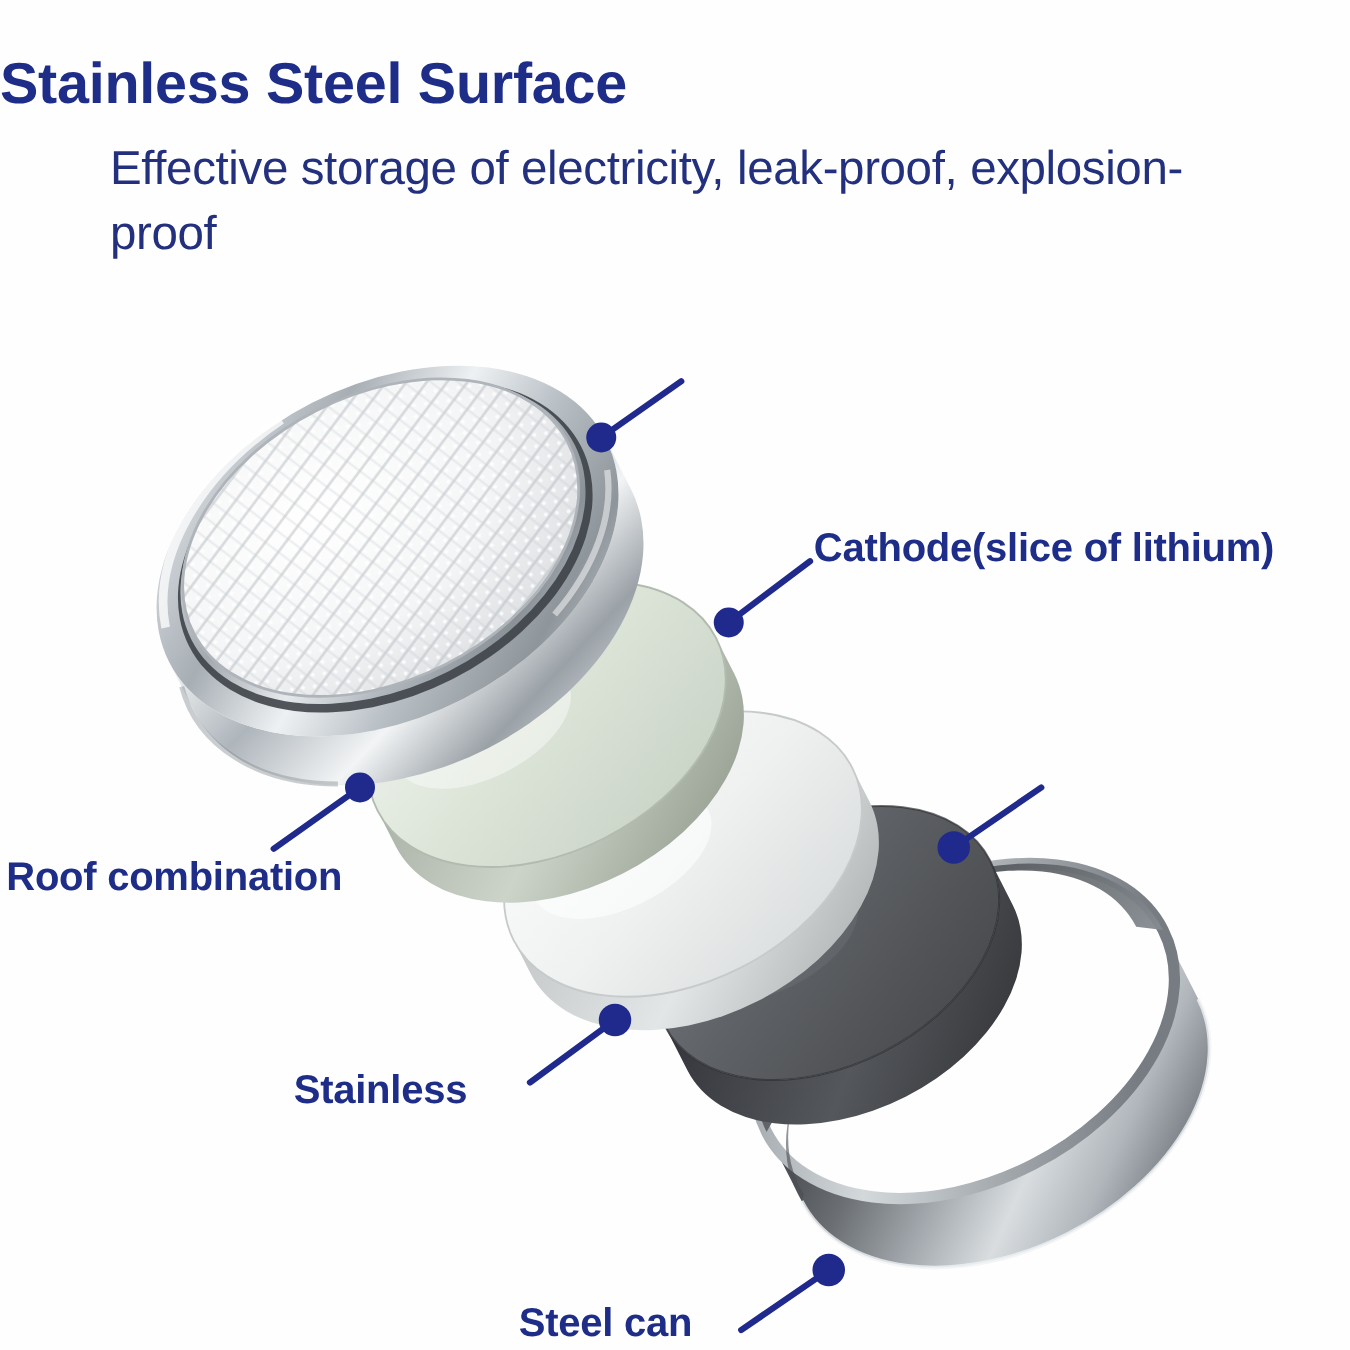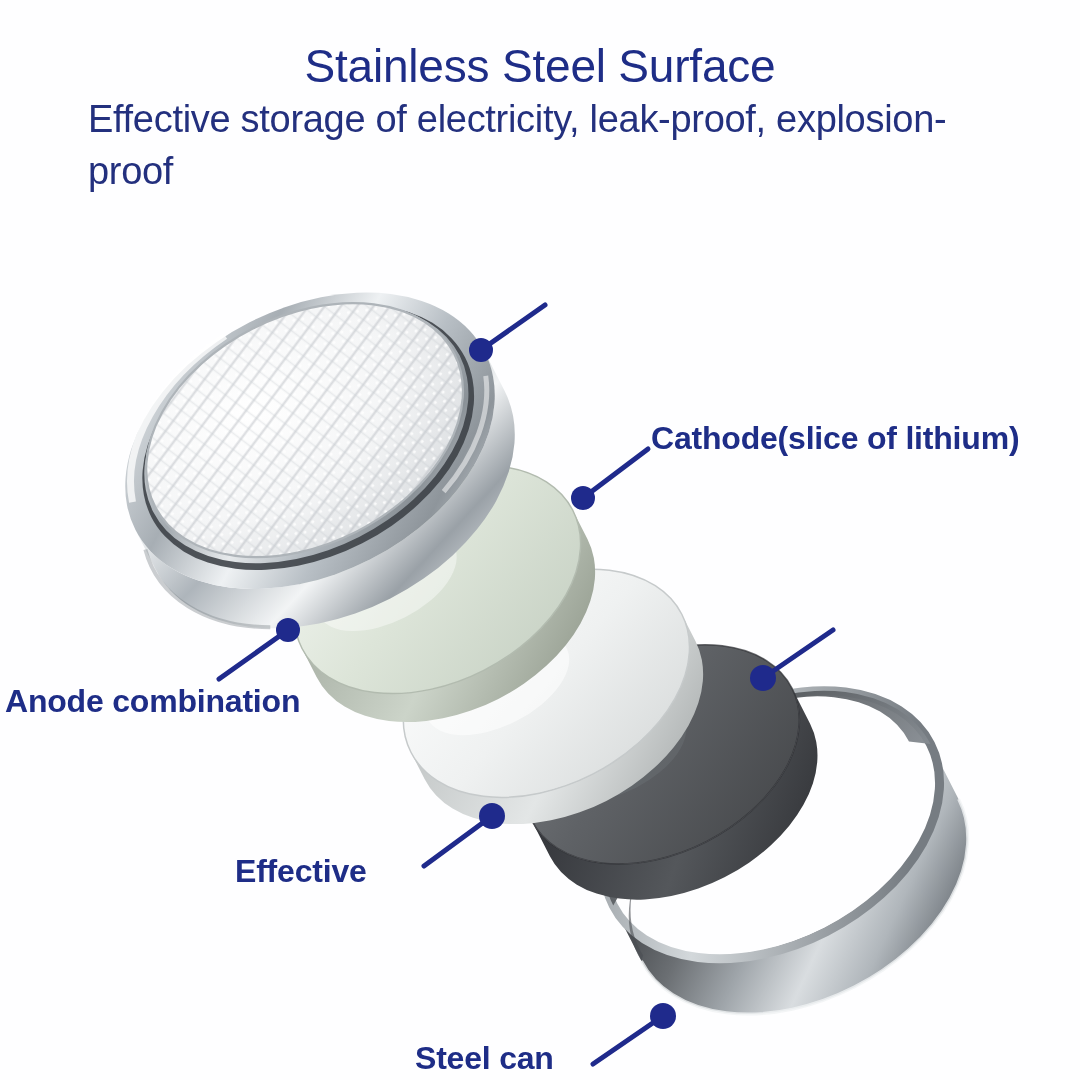--- a/index.html
+++ b/index.html
@@ -21,31 +21,30 @@
     overflow: hidden;
   }
 
   
   #header {
     position: absolute;
     left: 0; top: 0;
     width: 1080px;
   }
   #title {
-    text-align: center;
     font-size: 46px;
-    font-weight: 400;
+    font-weight: 700;
     color: #1e2d87;
     letter-spacing: -0.2px;
     margin-top: 42px;
     line-height: 1.05;
     white-space: nowrap;
   }
   #subtitle {
-    margin: 4px 0 0 88px;
+    margin: 20px 0 0 88px;
     width: 930px;
     font-size: 38px;
     font-weight: 400;
     color: #23307e;
     line-height: 1.36;
     letter-spacing: -0.3px;
   }
 
   
   #art {
@@ -253,19 +252,19 @@
       <circle cx="288" cy="630" r="12"></circle>
       <circle cx="492" cy="816" r="13"></circle>
       <circle cx="663" cy="1016" r="13"></circle>
     </g>
   </svg>
 
 
   <div class="label" id="lbl-cathode">Cathode(slice of lithium)</div>
 
 
-  <div class="label" id="lbl-roof">Anode combination</div>
-
-  <div class="label" id="lbl-separator">Effective</div>
+  <div class="label" id="lbl-roof">Roof combination</div>
+
+  <div class="label" id="lbl-separator">Stainless</div>
 
   <div class="label" id="lbl-anodecan">Steel can</div>
 
 </div>
 
 </body></html>

